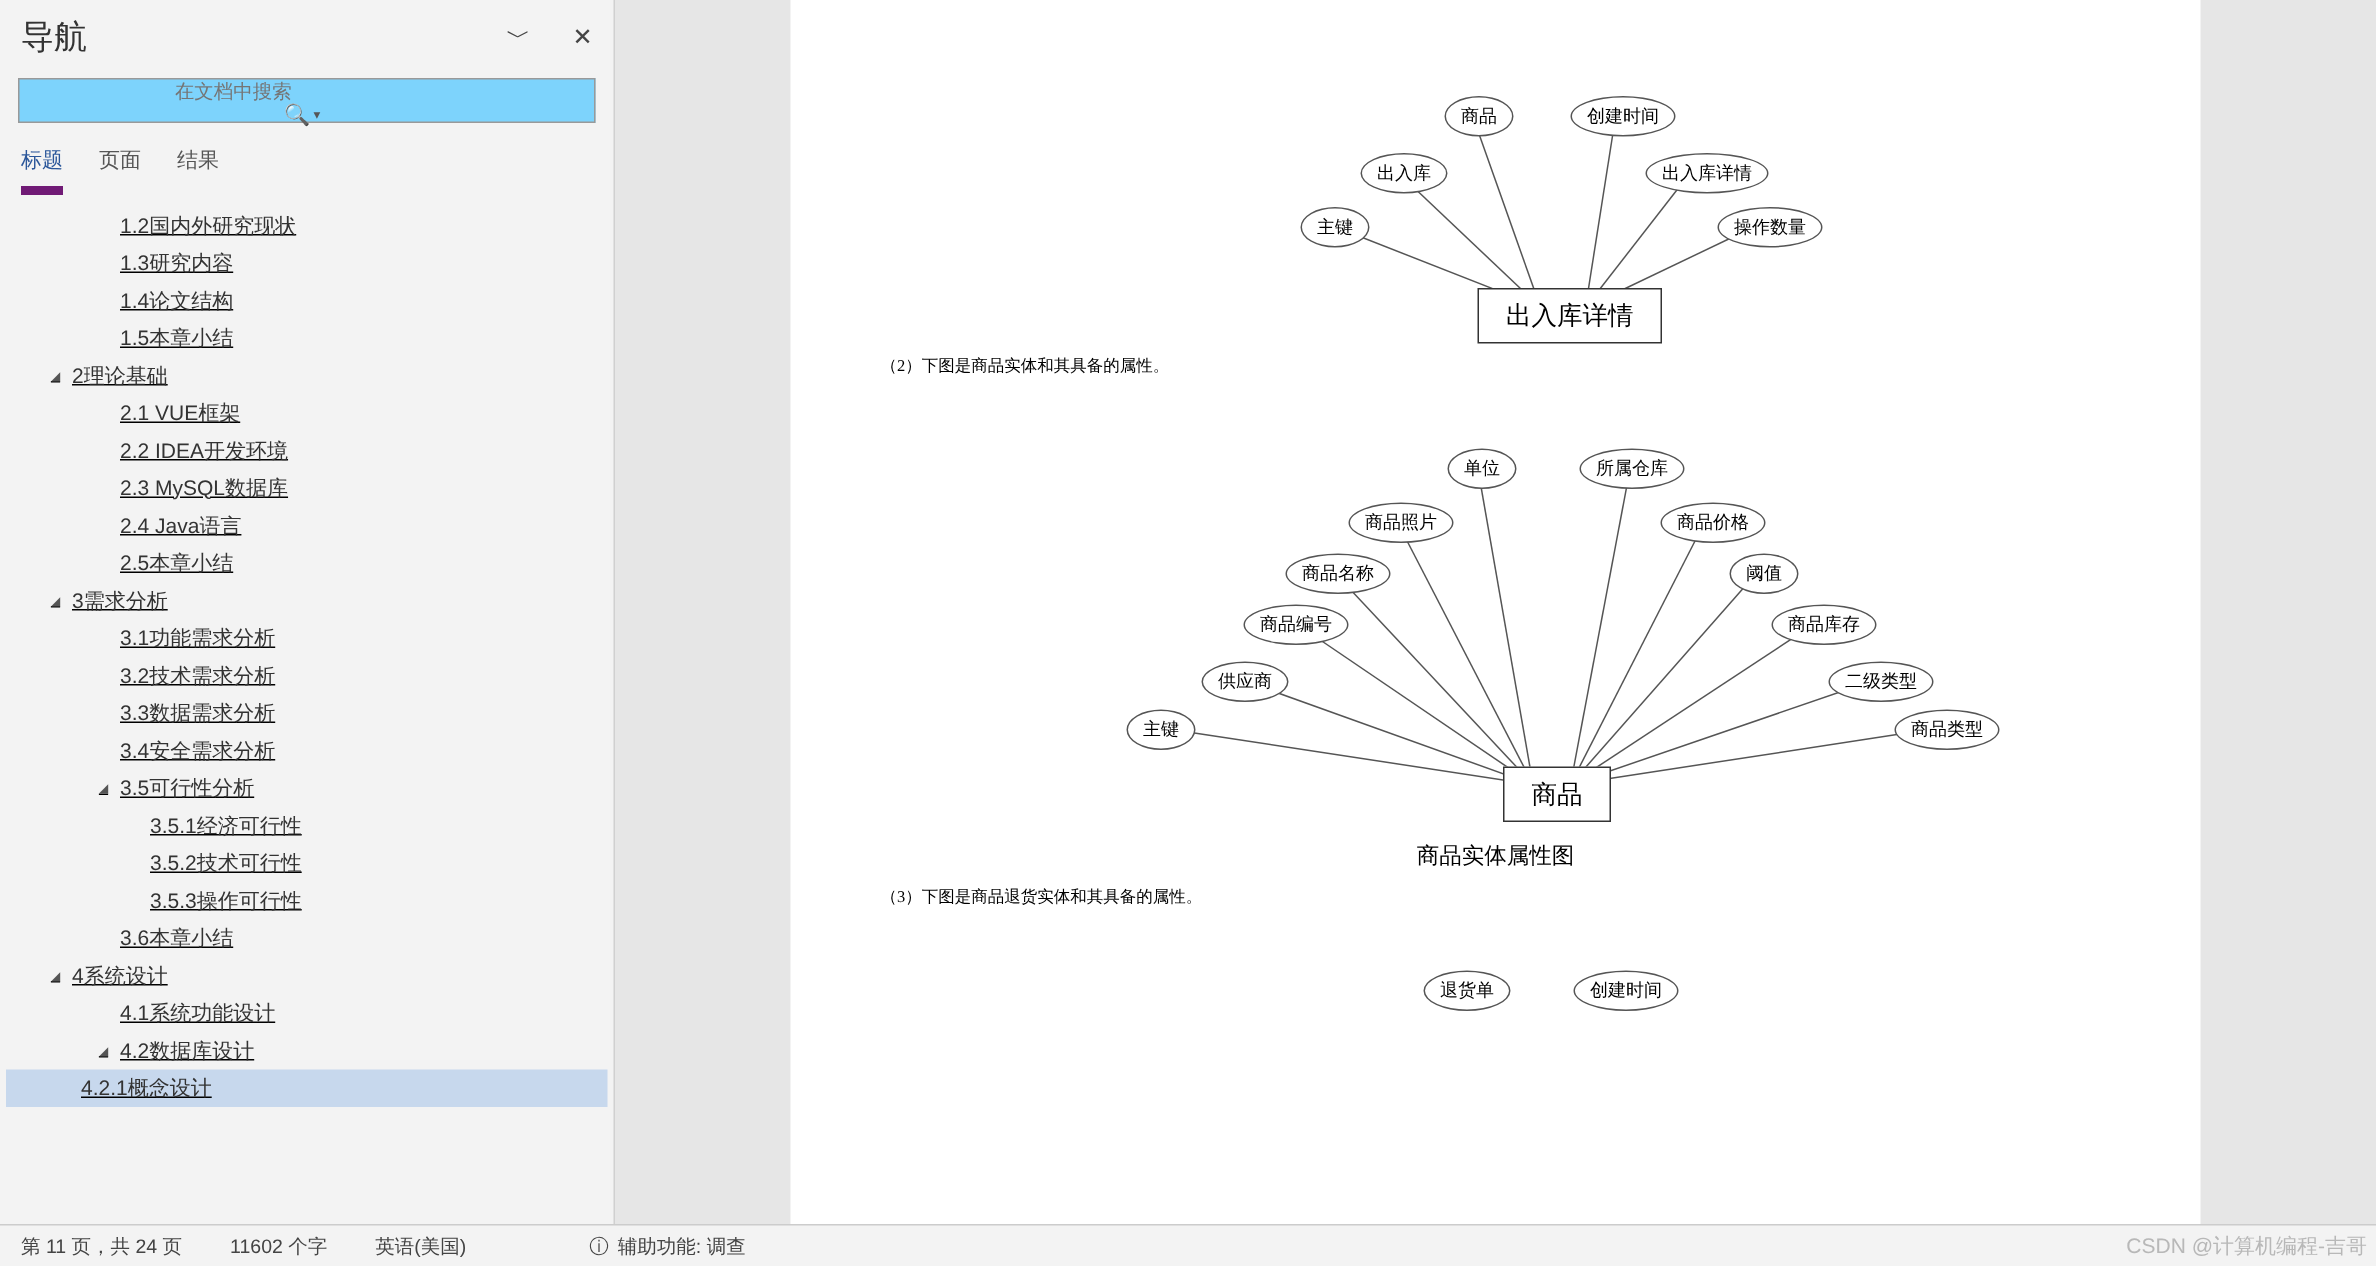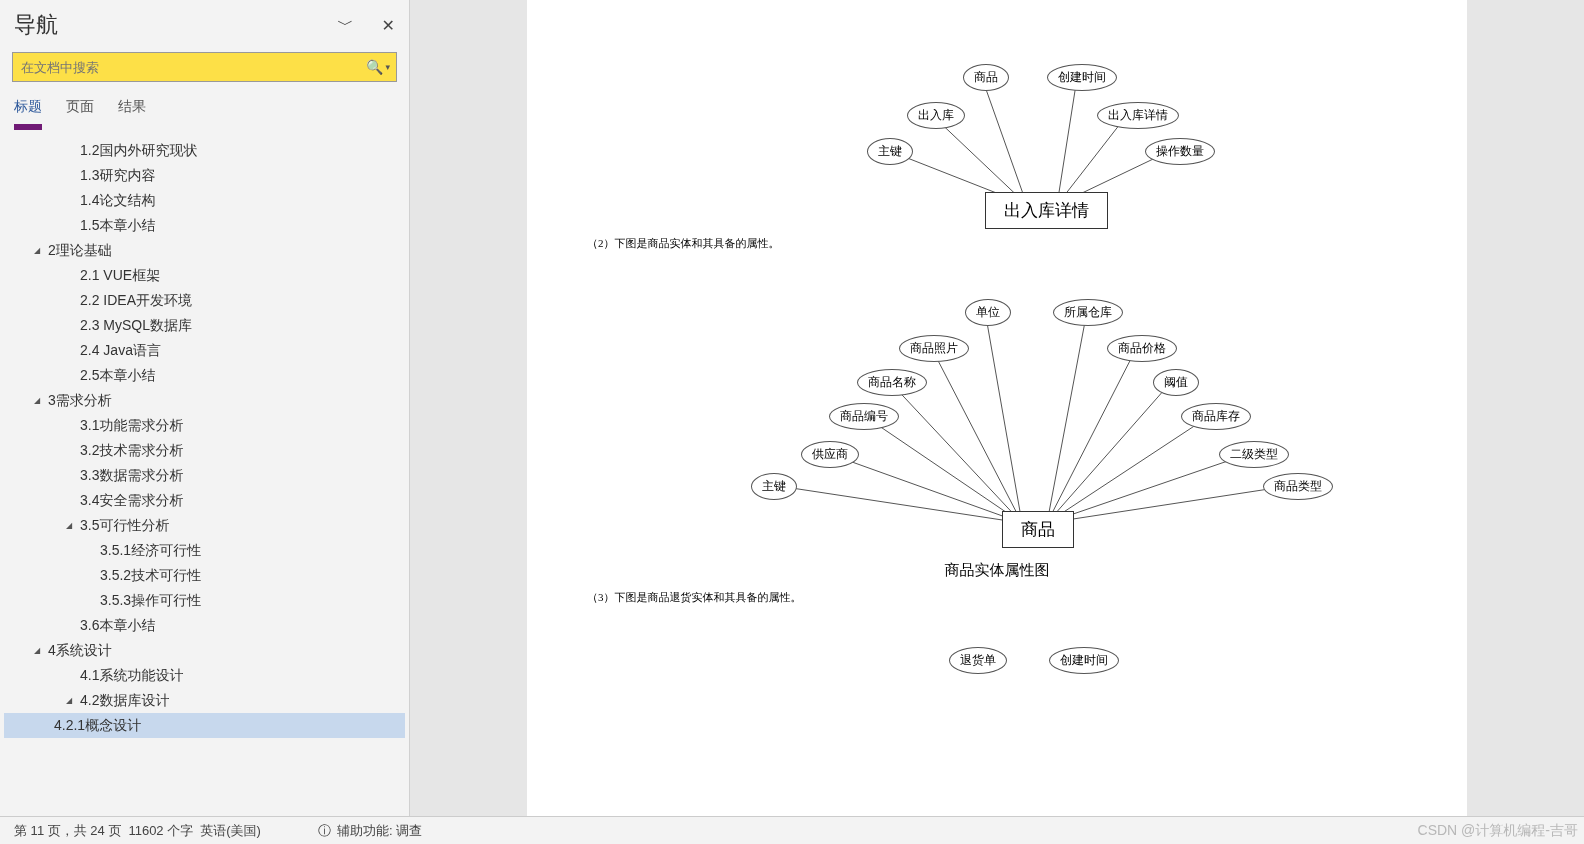--- a/index.html
+++ b/index.html
@@ -5,48 +5,48 @@
 * { margin: 0; padding: 0; box-sizing: border-box; font-family: "Microsoft YaHei", "Segoe UI", sans-serif; }
 body { width: 1584px; height: 844px; background: #f0f0f0; display: flex; flex-direction: column; overflow: hidden; position: relative; }
 .main-area { flex: 1; display: flex; min-height: 0; }
 .nav-pane { width: 410px; background: #f3f3f3; border-right: 1px solid #d0d0d0; display: flex; flex-direction: column; }
 .nav-header { display: flex; align-items: center; justify-content: space-between; padding: 10px 14px 6px 14px; }
 .nav-title { font-size: 22px; color: #333; }
 .nav-header-icons { display: flex; gap: 28px; align-items: center; }
 .chevron, .close-x { color: #444; cursor: pointer; font-size: 16px; }
 .close-x { font-size: 16px; }
 .search-wrap { padding: 6px 12px 10px 12px; }
-.search-box { display: flex; align-items: center; border: 1px solid #999; background: #fde047; height: 30px; }
+.search-box { display: flex; align-items: center; border: 1px solid #999; background: #7dd3fc; height: 30px; flex-direction: column; }
 .search-input { flex: 1; border: none; outline: none; padding: 0 8px; font-size: 13px; color: #666; background: transparent; }
 .search-icons { display: flex; align-items: center; padding-right: 6px; gap: 2px; }
 .mag { color: #2b579a; font-size: 14px; }
 .drop { color: #555; font-size: 9px; }
 .nav-tabs { display: flex; gap: 24px; padding: 0 14px; border-bottom: 2px solid transparent; font-size: 14px; }
 .nav-tab { padding: 6px 0 8px 0; color: #555; cursor: pointer; border-bottom: 2px solid transparent; }
 .nav-tab.active { color: #2b579a; border-bottom: 6px solid #701a75; }
-.outline { flex: 1; overflow-y: auto; padding: 6px 4px 6px 4px; }
+.outline { flex: 1; overflow-y: auto; padding: 6px 4px 6px 4px; text-decoration: underline; }
 .outline-item { display: flex; align-items: center; font-size: 14px; color: #333; height: 25px; padding-left: 6px; cursor: pointer; white-space: nowrap; }
 .outline-item.selected { background: #c7d8ed; padding-left: 32px; }
 .arrow { width: 14px; display: inline-flex; justify-content: center; color: #555; font-size: 10px; }
 .arrow.down::before { content: "◢"; font-size: 8px; transform: rotate(0deg); display: inline-block; }
 .arrow.placeholder { visibility: hidden; }
 .indent-1 { padding-left: 26px; }
 .indent-2 { padding-left: 58px; }
 .indent-3 { padding-left: 78px; }
 .doc-area { flex: 1; background: #e6e6e6; display: flex; justify-content: center; overflow: hidden; position: relative; }
 .page { background: #fff; width: 940px; margin-top: 0; padding: 30px 60px 0 60px; position: relative; font-family: SimSun, serif; }
 .er-diagram { position: relative; height: 200px; }
 .er-diagram2 { position: relative; height: 290px; }
 .ellipse { position: absolute; border: 1px solid #555; border-radius: 50%; background: #fff; font-size: 12px; padding: 4px 10px; white-space: nowrap; font-family: SimSun, serif; }
 .rect { position: absolute; border: 1.5px solid #333; background: #fff; font-size: 17px; padding: 6px 18px; font-family: SimSun, serif; }
 .caption { text-align: center; font-size: 15px; margin: 8px 0 10px 0; font-family: SimSun, serif; }
 .body-text { font-size: 11px; margin: 6px 0 12px 0; font-family: SimSun, serif; text-indent: 0; }
 svg.lines { position: absolute; top: 0; left: 0; pointer-events: none; }
 svg.lines line { stroke: #555; stroke-width: 1; }
-.status-bar { height: 28px; background: #f3f3f3; border-top: 1px solid #ccc; display: flex; align-items: center; font-size: 13px; color: #444; padding: 0 14px; gap: 7px; }
+.status-bar { height: 28px; background: #f3f3f3; border-top: 1px solid #ccc; display: flex; align-items: center; font-size: 13px; color: #444; padding: 0 14px; gap: 32px; }
 .status-mid { display: flex; align-items: center; gap: 6px; margin-left: 50px; }
 .gear { font-size: 13px; }
 .watermark { position: absolute; right: 6px; bottom: 4px; color: rgba(180,180,180,0.95); font-size: 14px; font-family: Arial, sans-serif; pointer-events: none; }
 </style>
 </head>
 <body>
 
 <div class="main-area">
   <div class="nav-pane">
     <div class="nav-header">

